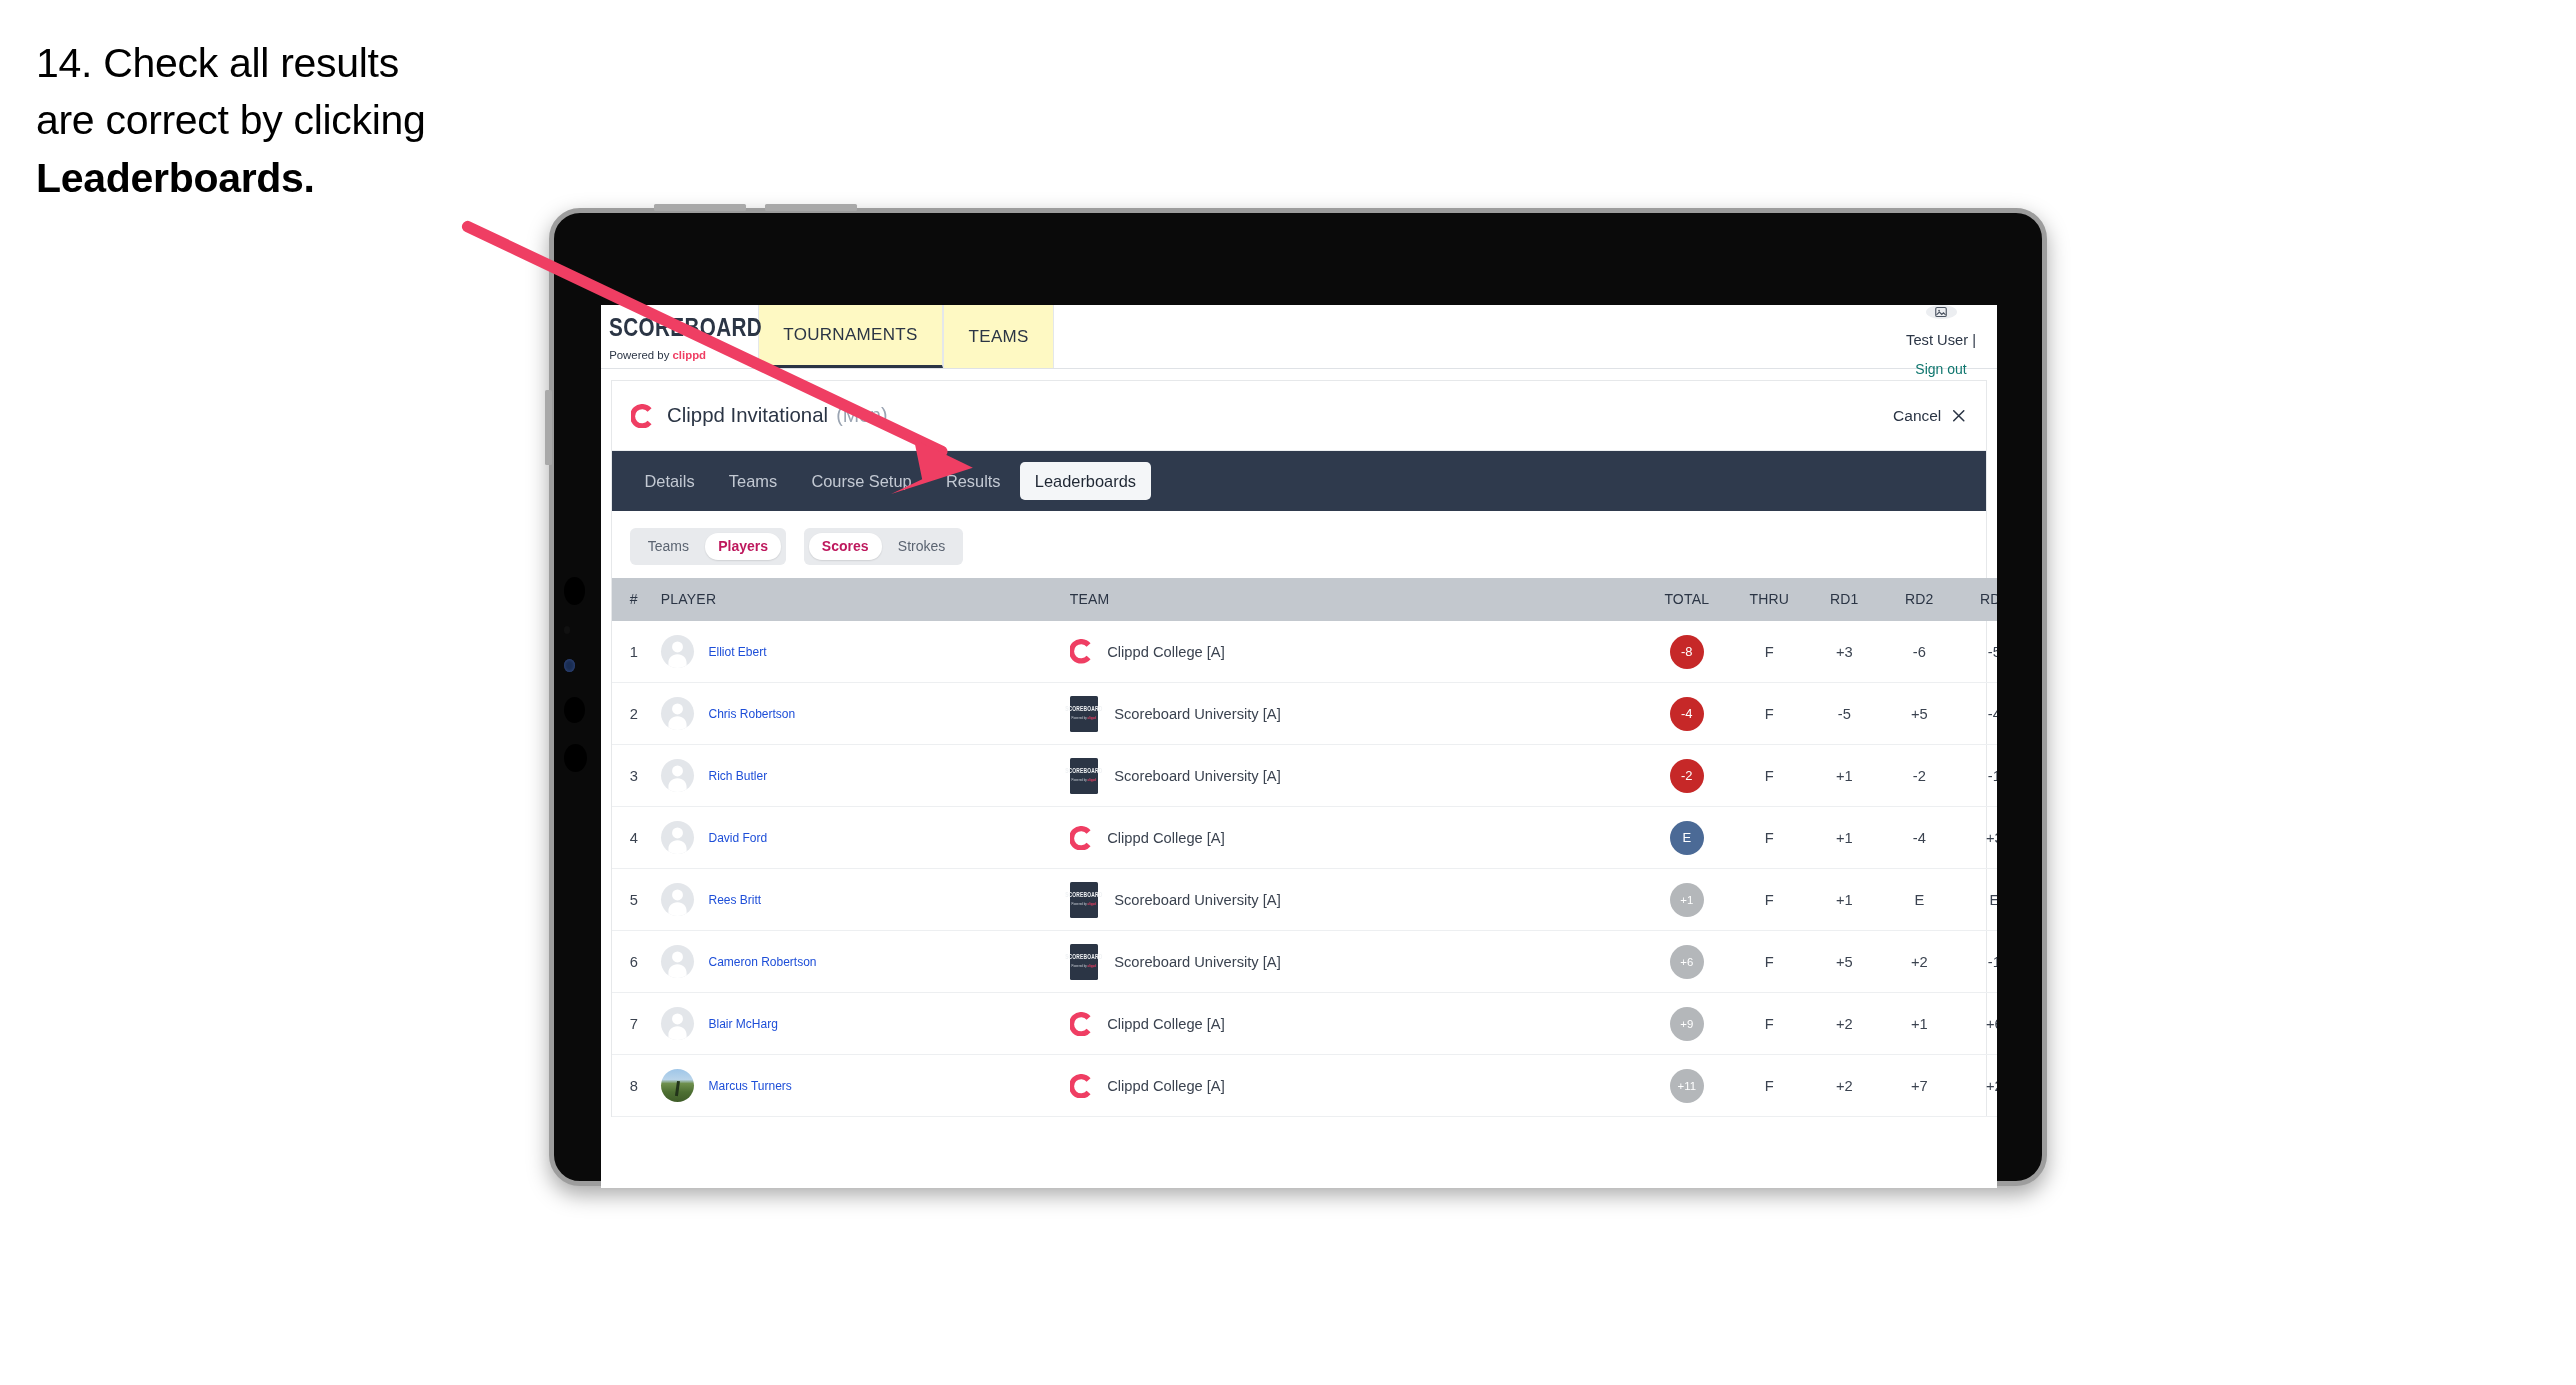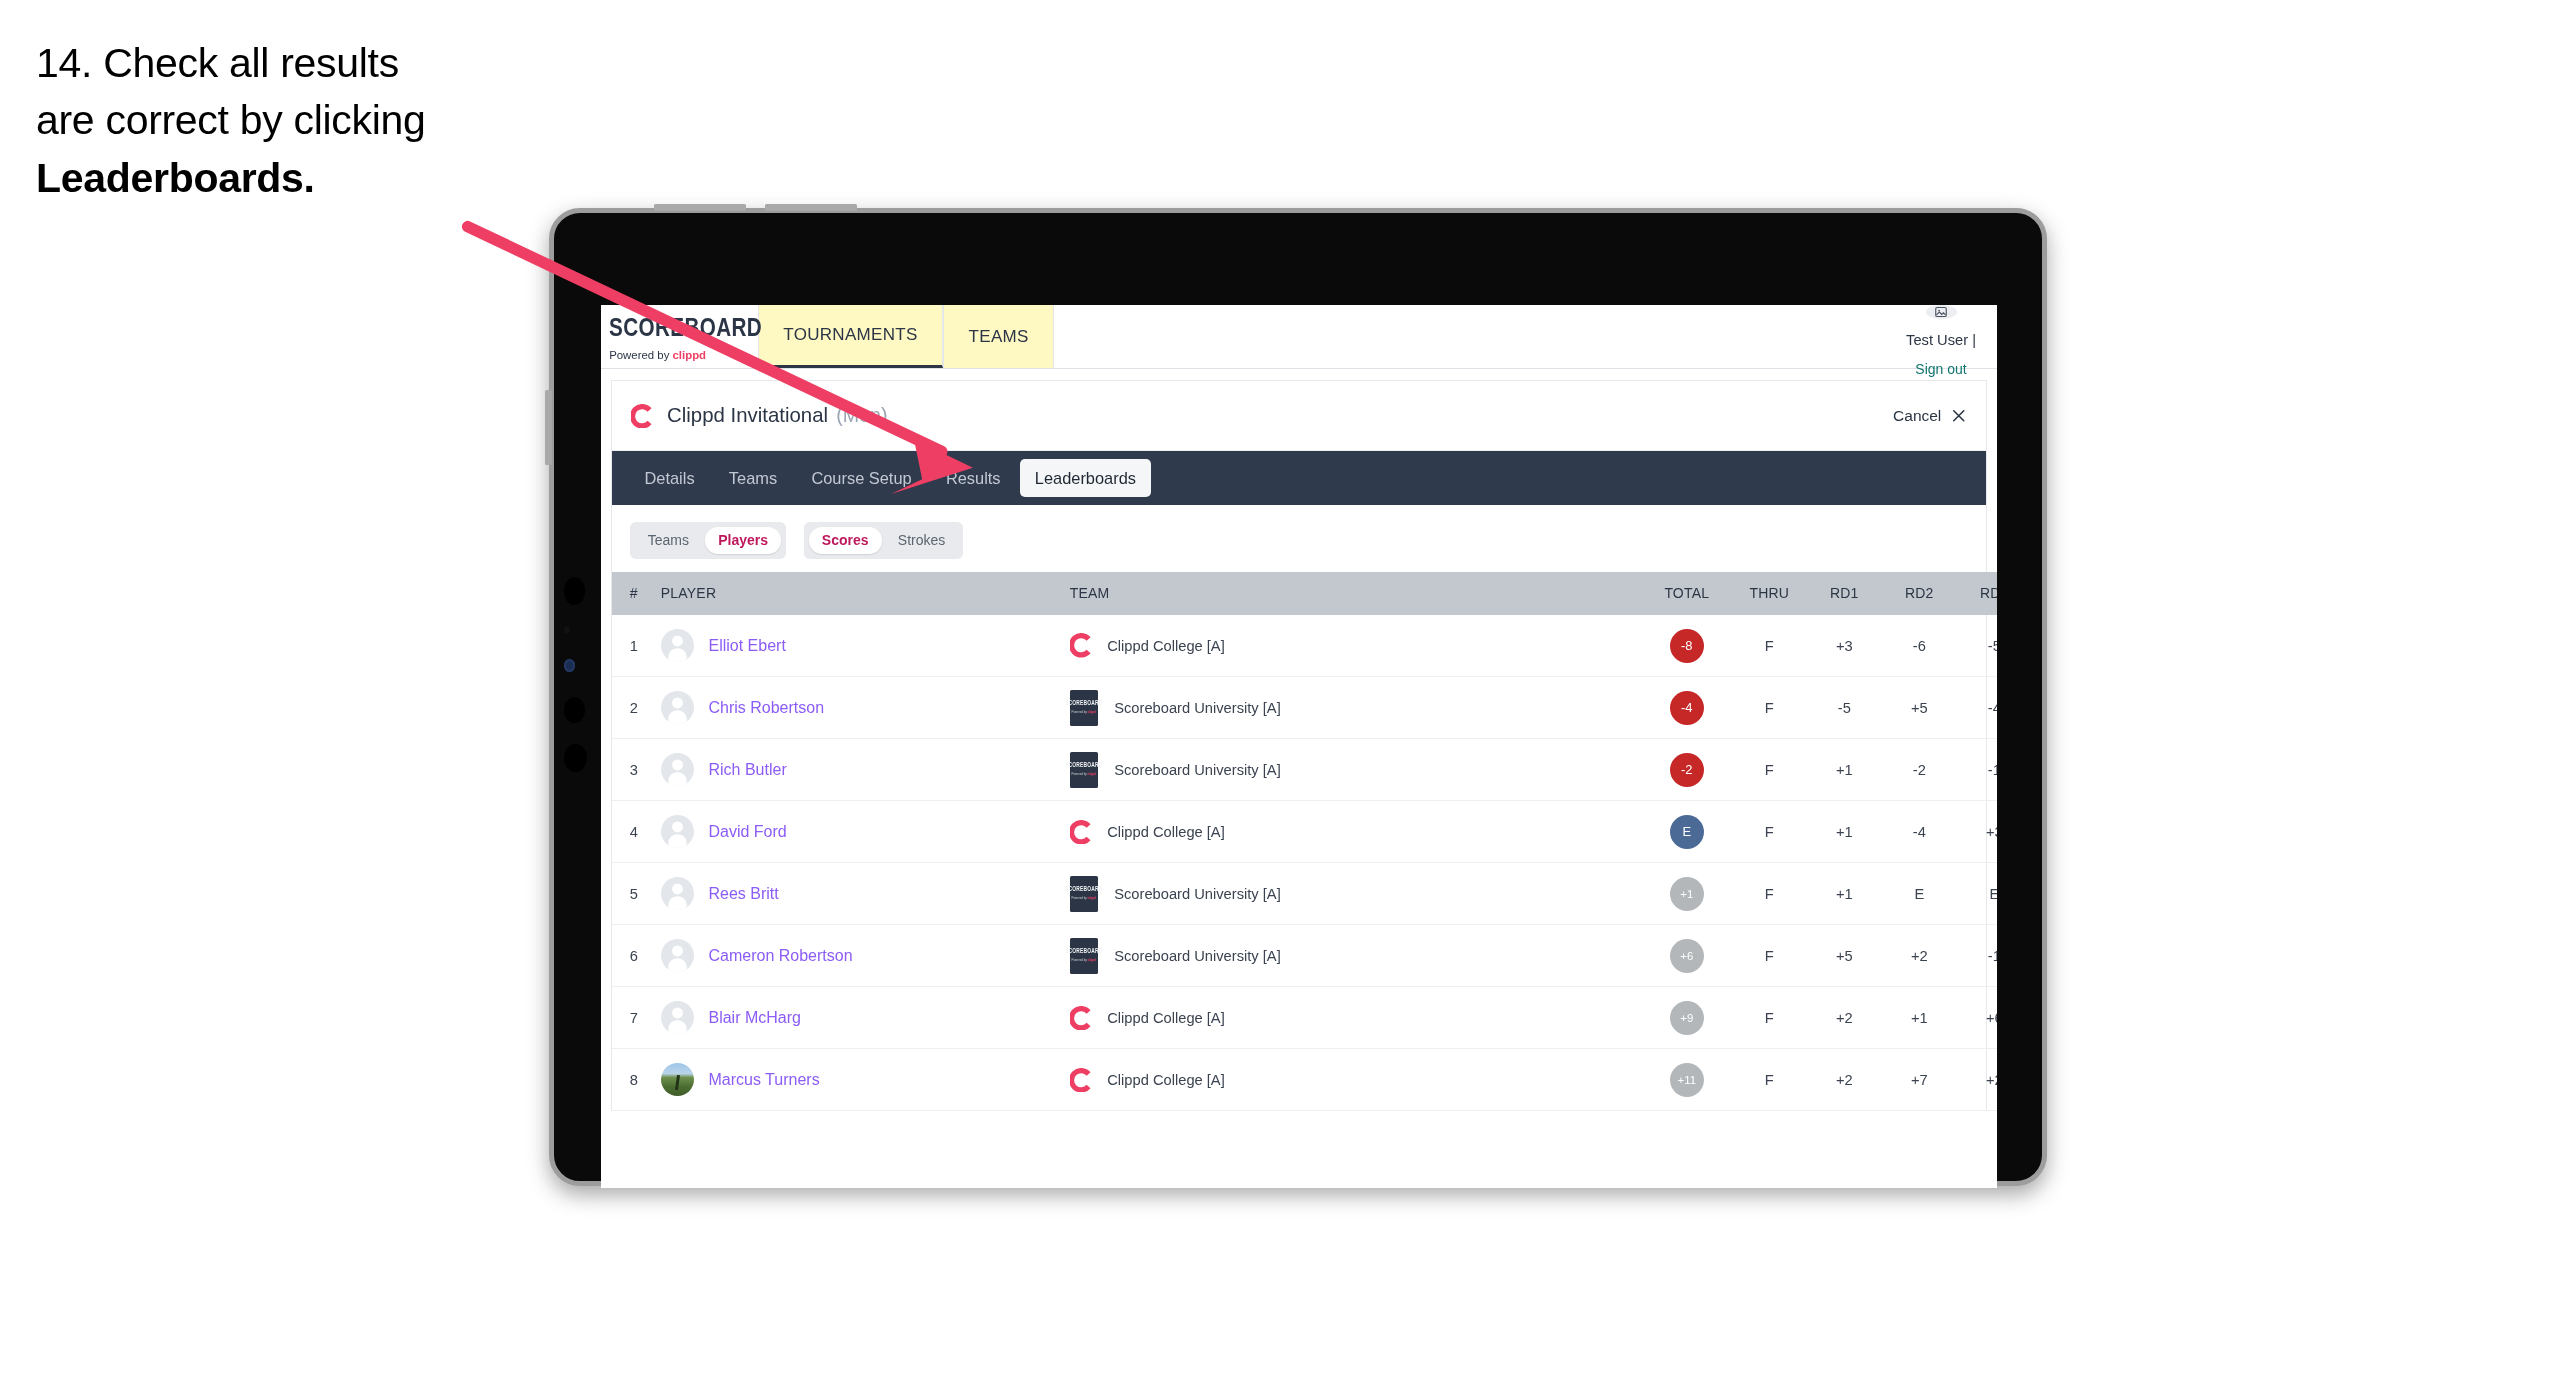--- a/index.html
+++ b/index.html
@@ -109,21 +109,21 @@
   }
   .tname { font-size: 20.4px; color:#2b3545; }
   .tgender { font-size: 19.6px; color:#9aa4b2; margin-left: 8.2px; }
   .cancel {
     margin-left:auto; display:flex; align-items:center; gap:9.8px;
     font-size:15.5px; color:#2b3545; cursor:pointer;
   }
 
   
   .darkbar {
-    background:#2f3a4d; height: 54px; display:flex; align-items:center;
+    background:#2f3a4d; height: 60px; display:flex; align-items:center;
     padding-left: 18px; gap: 4.9px;
   }
   .dtab {
     font-size: 16.4px; color:#c3c9d3; padding: 0 14.7px; height: 38px;
     display:flex; align-items:center; border-radius:4.9px; cursor:pointer;
   }
   .dtab.active { background:#f4f6f8; color:#1f2733; font-weight:400; }
 
   
   .togglerow { display:flex; gap: 18px; padding: 16.4px 18px 13px 18px; background:#fff; }
@@ -157,21 +157,21 @@
   }
   .pav svg { display:block; }
   .pav.photo {
     background: linear-gradient(#9fc6e8 0%, #b9d4ea 32%, #6e8f4d 44%, #4d6f32 70%, #3e5c28 100%);
     position: relative;
   }
   .pav.photo::after {
     content:""; position:absolute; left: 46%; top: 34%;
     width: 2.5px; height: 14.7px; background:#22331a; transform: rotate(8deg);
   }
-  .pname { font-size: 16px; color:#8b5cf6; }
+  .pname { font-size: 12px; color:#1d4ed8; }
 
   .team-cell { display:flex; align-items:center; gap: 16.4px; }
   .team-badge-c { width: 21px; height: 24.5px; flex:none; }
   .team-badge-sb {
     width: 28px; height: 36px; background:#2b3545; flex:none;
     display:flex; flex-direction:column; align-items:center; justify-content:center;
     border-radius:1.6px;
   }
   .sb-mini-word {
     font-size: 4.9px; font-weight:700; color:#f0f2f4; letter-spacing:0.2px;

